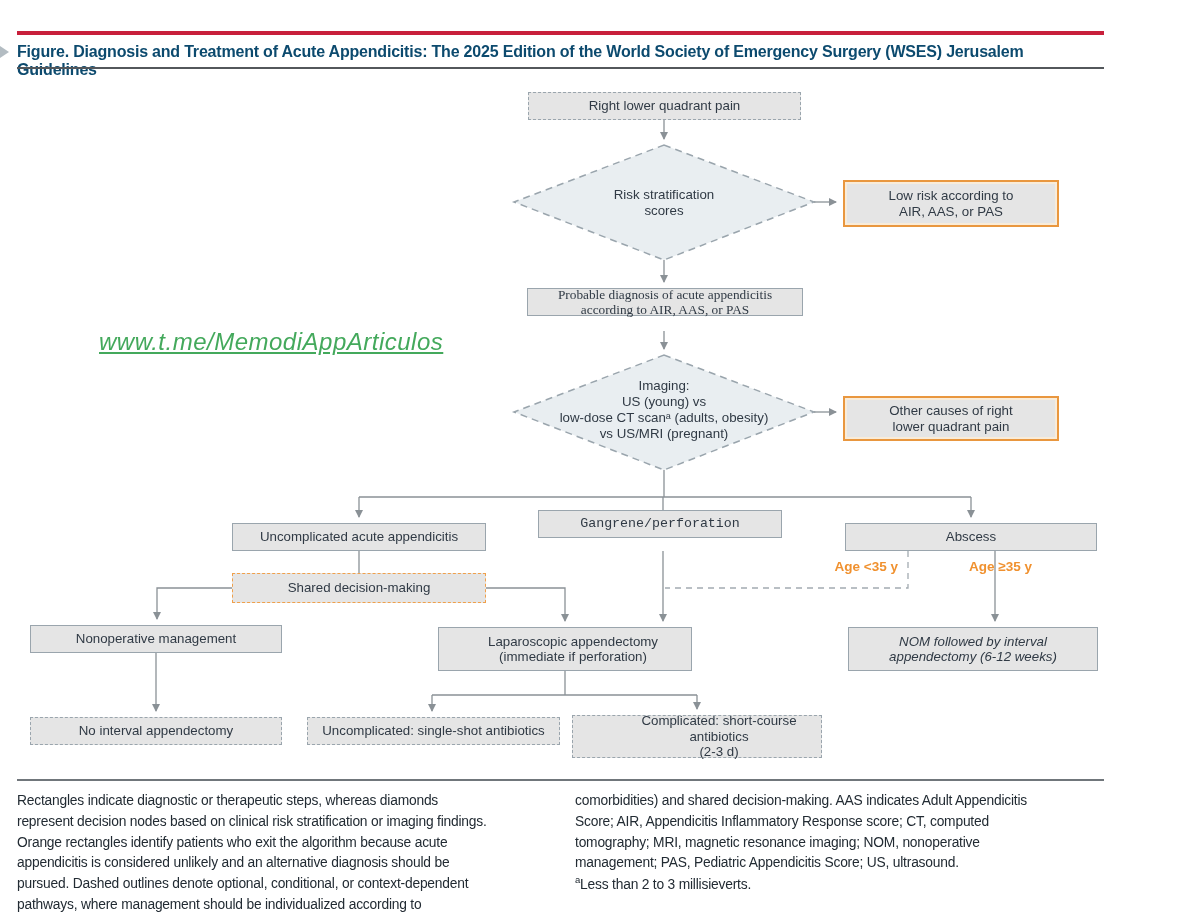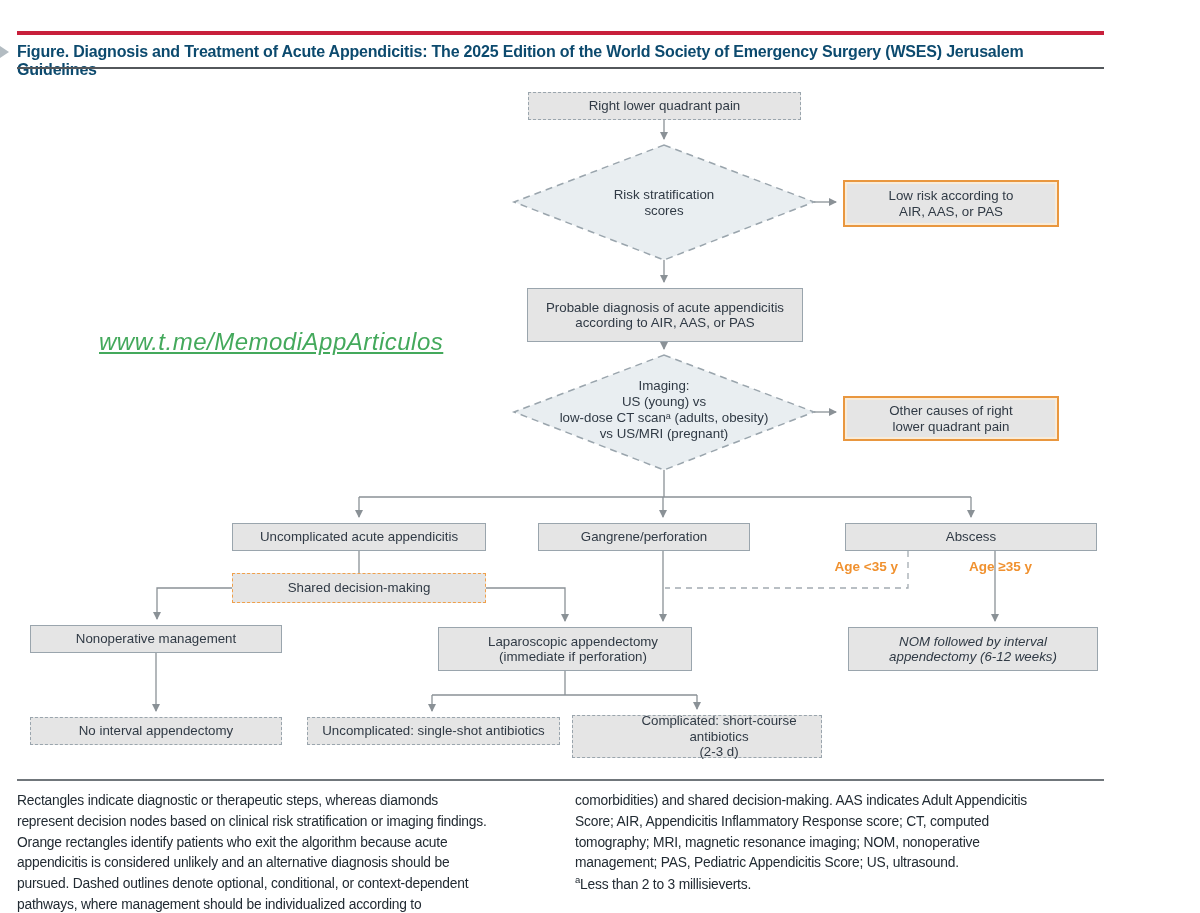--- a/index.html
+++ b/index.html
@@ -92,34 +92,34 @@
   </svg>
 
   <div class="node dashed" style="left:528px;top:92px;width:273px;height:28px;">Right lower quadrant pain</div>
 
   <div class="diamond-text" style="left:544px;top:187px;width:240px;">Risk stratification
 scores</div>
 
   <div class="node orange" style="left:843px;top:180px;width:216px;height:47px;">Low risk according to
 AIR, AAS, or PAS</div>
 
-  <div class="node solid" style="left:527px;top:288px;width:276px;height:54px;">Probable diagnosis of acute appendicitis
+  <div class="node solid" style="left:527px;top:288px;width:276px;height:28px;font-family:Liberation Serif, serif;">Probable diagnosis of acute appendicitis
 according to AIR, AAS, or PAS</div>
 
   <div class="diamond-text" style="left:524px;top:378px;width:280px;">Imaging:
 US (young) vs
 low-dose CT scanᵃ (adults, obesity)
 vs US/MRI (pregnant)</div>
 
   <div class="node orange" style="left:843px;top:396px;width:216px;height:45px;">Other causes of right
 lower quadrant pain</div>
 
   <div class="node solid" style="left:232px;top:523px;width:254px;height:28px;">Uncomplicated acute appendicitis</div>
 
-  <div class="node solid" style="left:538px;top:523px;width:212px;height:28px;">Gangrene/perforation</div>
+  <div class="node solid" style="left:538px;top:510px;width:244px;height:28px;font-family:Liberation Mono, monospace;">Gangrene/perforation</div>
 
   <div class="node solid" style="left:845px;top:523px;width:252px;height:28px;">Abscess</div>
 
   <div class="node orange-dashed" style="left:232px;top:573px;width:254px;height:30px;">Shared decision-making</div>
 
   <div class="age-label" style="right:302px;top:559px;">Age &lt;35 y</div>
   <div class="age-label" style="left:969px;top:559px;">Age ≥35 y</div>
 
   <div class="node solid" style="left:30px;top:625px;width:252px;height:28px;">Nonoperative management</div>
 

